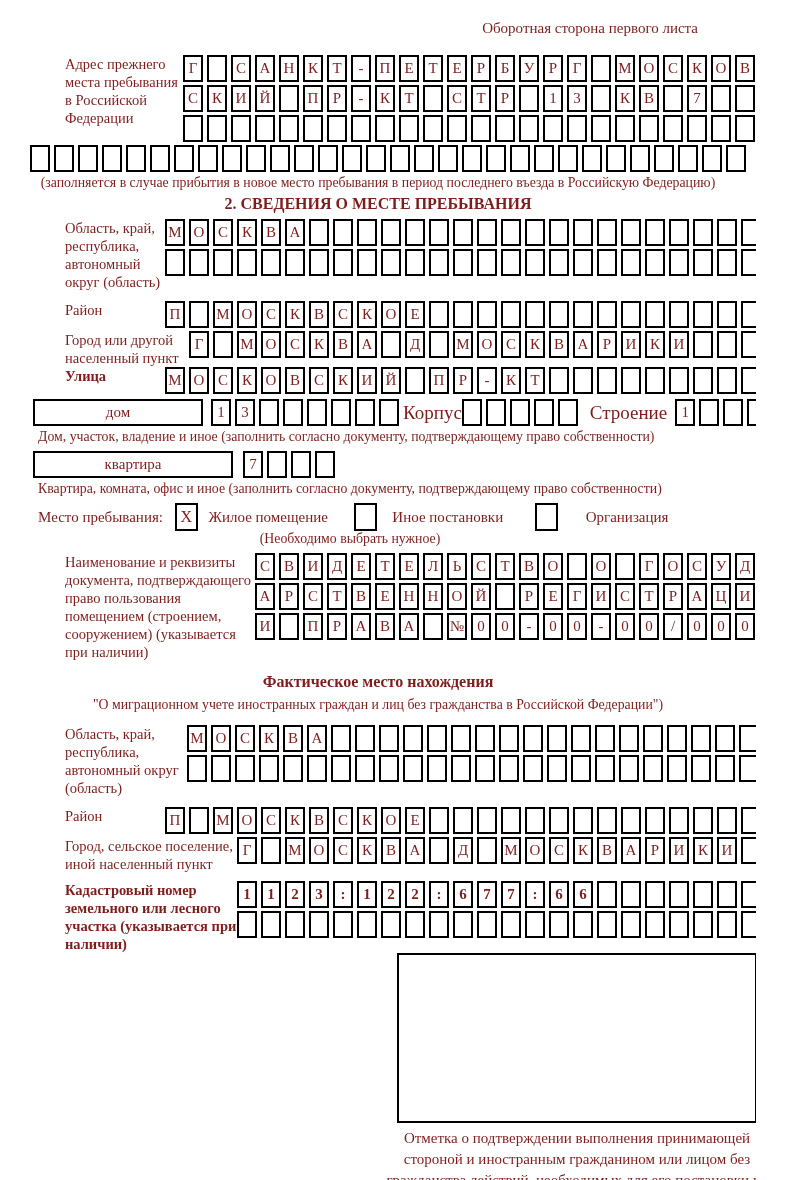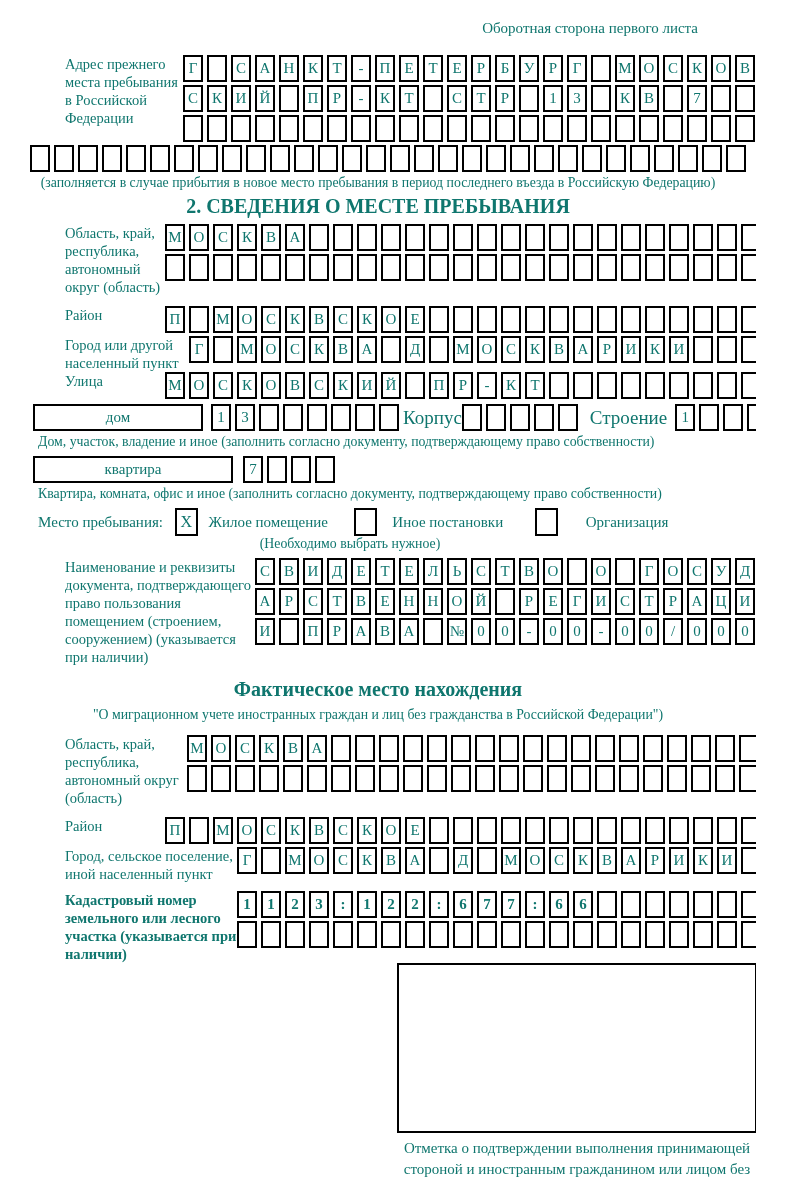--- a/index.html
+++ b/index.html
@@ -1,19 +1,19 @@
 <!DOCTYPE html>
 <html lang="ru"><head>
 <meta charset="utf-8">
 <style>
   html,body { margin:0; padding:0; background:#fff; }
   .page {
     width:756px; height:1180px; box-sizing:border-box;
     padding:0 30px; overflow:hidden; position:relative;
-    color:#0f766e; background:#fff;
+    color:#7f1d1d; background:#fff;
     font-family:"Liberation Serif", serif; font-size:15px;
   }
   .top-note { margin-top:20px; text-align:right; padding-right:28px; font-size:15px; }
 
   .frow { display:flex; align-items:flex-start; }
   .flabel { font-size:14.5px; line-height:18px; flex:0 0 auto; }
   .cells-col { flex:0 0 auto; }
 
   .cellrow { white-space:nowrap; height:27px; margin-bottom:3px; }
   .cell {
@@ -23,21 +23,21 @@
   }
   .widebox {
     display:inline-block; box-sizing:border-box; height:27px;
     border:2px solid #000; text-align:center; line-height:23px;
     font-size:15px; vertical-align:top;
   }
   .inline-lbl { display:inline-block; font-size:19px; line-height:27px; vertical-align:top; }
 
   .caption { font-size:13.8px; line-height:16px; }
   .caption.center { text-align:center; }
-  .sec-title { text-align:center; font-weight:bold; font-size:20px; margin:4px 0 6px 0; }
+  .sec-title { text-align:center; font-weight:bold; font-size:16px; margin:4px 0 6px 0; }
 
   .chk {
     display:inline-block; box-sizing:border-box; width:23px; height:28px;
     border:2px solid #000; text-align:center; font-size:16px; line-height:24px;
     vertical-align:top;
   }
   .opt-label { display:inline-block; font-size:15px; line-height:28px; vertical-align:top; }
 
   .markbox { box-sizing:border-box; width:360px; height:170px; border:2px solid #000; }
   .mark-caption { width:390px; margin-left:352px; text-align:center; font-size:15px; line-height:21px; margin-top:5px; }
@@ -79,21 +79,21 @@
     <div class="flabel ml35" style="width:100px;">Район</div>
     <div class="cellrow"><span class="cell">П</span><span class="cell"></span><span class="cell">М</span><span class="cell">О</span><span class="cell">С</span><span class="cell">К</span><span class="cell">В</span><span class="cell">С</span><span class="cell">К</span><span class="cell">О</span><span class="cell">Е</span><span class="cell"></span><span class="cell"></span><span class="cell"></span><span class="cell"></span><span class="cell"></span><span class="cell"></span><span class="cell"></span><span class="cell"></span><span class="cell"></span><span class="cell"></span><span class="cell"></span><span class="cell"></span><span class="cell"></span><span class="cell"></span></div>
   </div>
 
   <div class="frow">
     <div class="flabel ml35" style="width:124px;">Город или другой населенный пункт</div>
     <div class="cellrow"><span class="cell">Г</span><span class="cell"></span><span class="cell">М</span><span class="cell">О</span><span class="cell">С</span><span class="cell">К</span><span class="cell">В</span><span class="cell">А</span><span class="cell"></span><span class="cell">Д</span><span class="cell"></span><span class="cell">М</span><span class="cell">О</span><span class="cell">С</span><span class="cell">К</span><span class="cell">В</span><span class="cell">А</span><span class="cell">Р</span><span class="cell">И</span><span class="cell">К</span><span class="cell">И</span><span class="cell"></span><span class="cell"></span><span class="cell"></span></div>
   </div>
 
   <div class="frow">
-    <div class="flabel ml35" style="width:100px;">Улица</div>
+    <div class="flabel ml35" style="width:100px;font-weight:bold;">Улица</div>
     <div class="cellrow"><span class="cell">М</span><span class="cell">О</span><span class="cell">С</span><span class="cell">К</span><span class="cell">О</span><span class="cell">В</span><span class="cell">С</span><span class="cell">К</span><span class="cell">И</span><span class="cell">Й</span><span class="cell"></span><span class="cell">П</span><span class="cell">Р</span><span class="cell">-</span><span class="cell">К</span><span class="cell">Т</span><span class="cell"></span><span class="cell"></span><span class="cell"></span><span class="cell"></span><span class="cell"></span><span class="cell"></span><span class="cell"></span><span class="cell"></span><span class="cell"></span></div>
   </div>
 
   <div class="cellrow ml3 mt2">
     <span class="widebox" style="width:170px;">дом</span><span style="display:inline-block;width:8px;"></span><span><span class="cell">1</span><span class="cell">3</span><span class="cell"></span><span class="cell"></span><span class="cell"></span><span class="cell"></span><span class="cell"></span><span class="cell"></span></span><span class="inline-lbl">Корпус</span><span><span class="cell"></span><span class="cell"></span><span class="cell"></span><span class="cell"></span><span class="cell"></span></span><span style="display:inline-block;width:8px;"></span><span class="inline-lbl">Строение</span><span style="display:inline-block;width:8px;"></span><span><span class="cell">1</span><span class="cell"></span><span class="cell"></span><span class="cell"></span></span>
   </div>
   <div class="caption ml8 mt2">Дом, участок, владение и иное (заполнить согласно документу, подтверждающему право собственности)</div>
 
   <div class="cellrow ml3 mt6">
     <span class="widebox" style="width:200px;">квартира</span><span style="display:inline-block;width:10px;"></span><span><span class="cell">7</span><span class="cell"></span><span class="cell"></span><span class="cell"></span></span>

